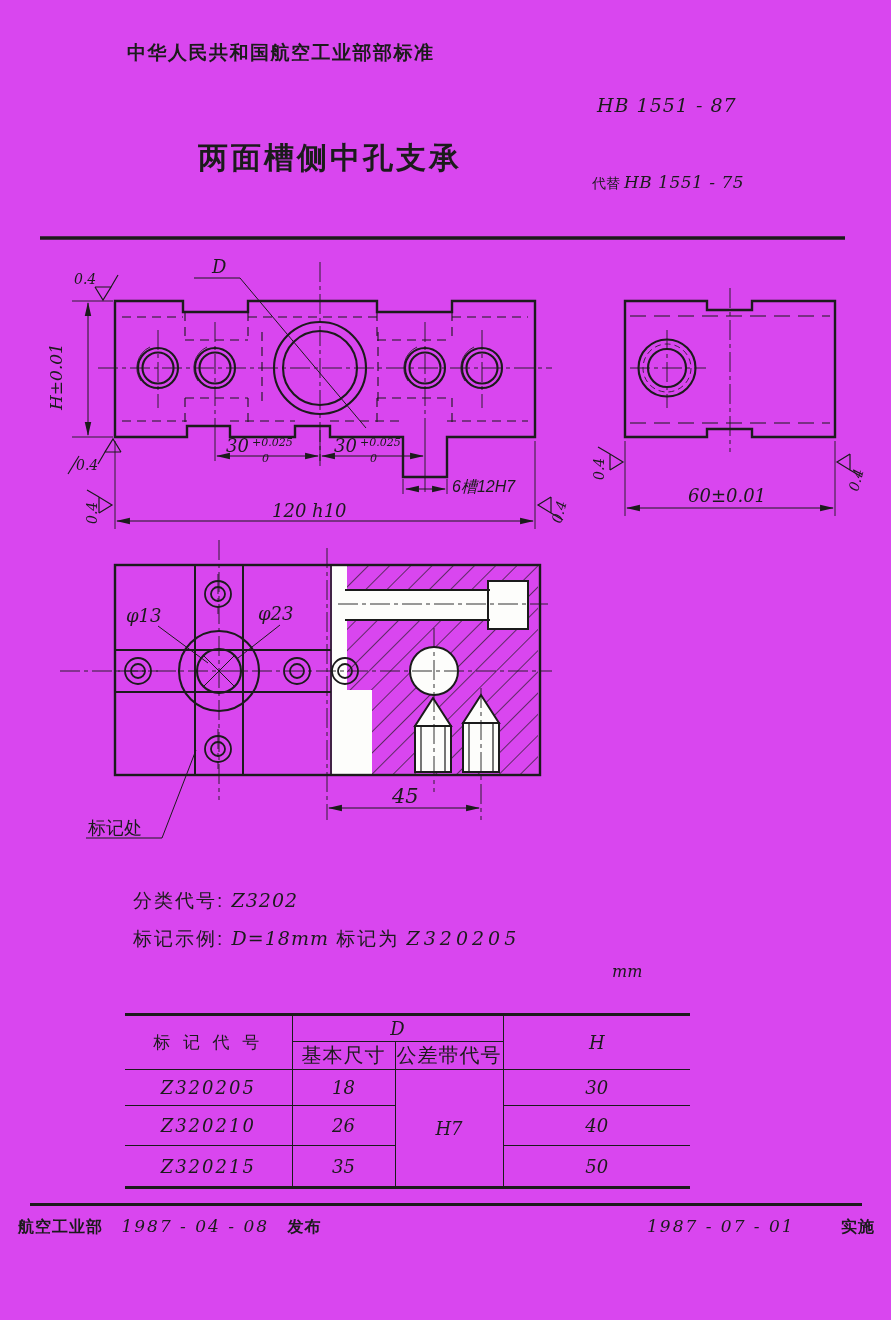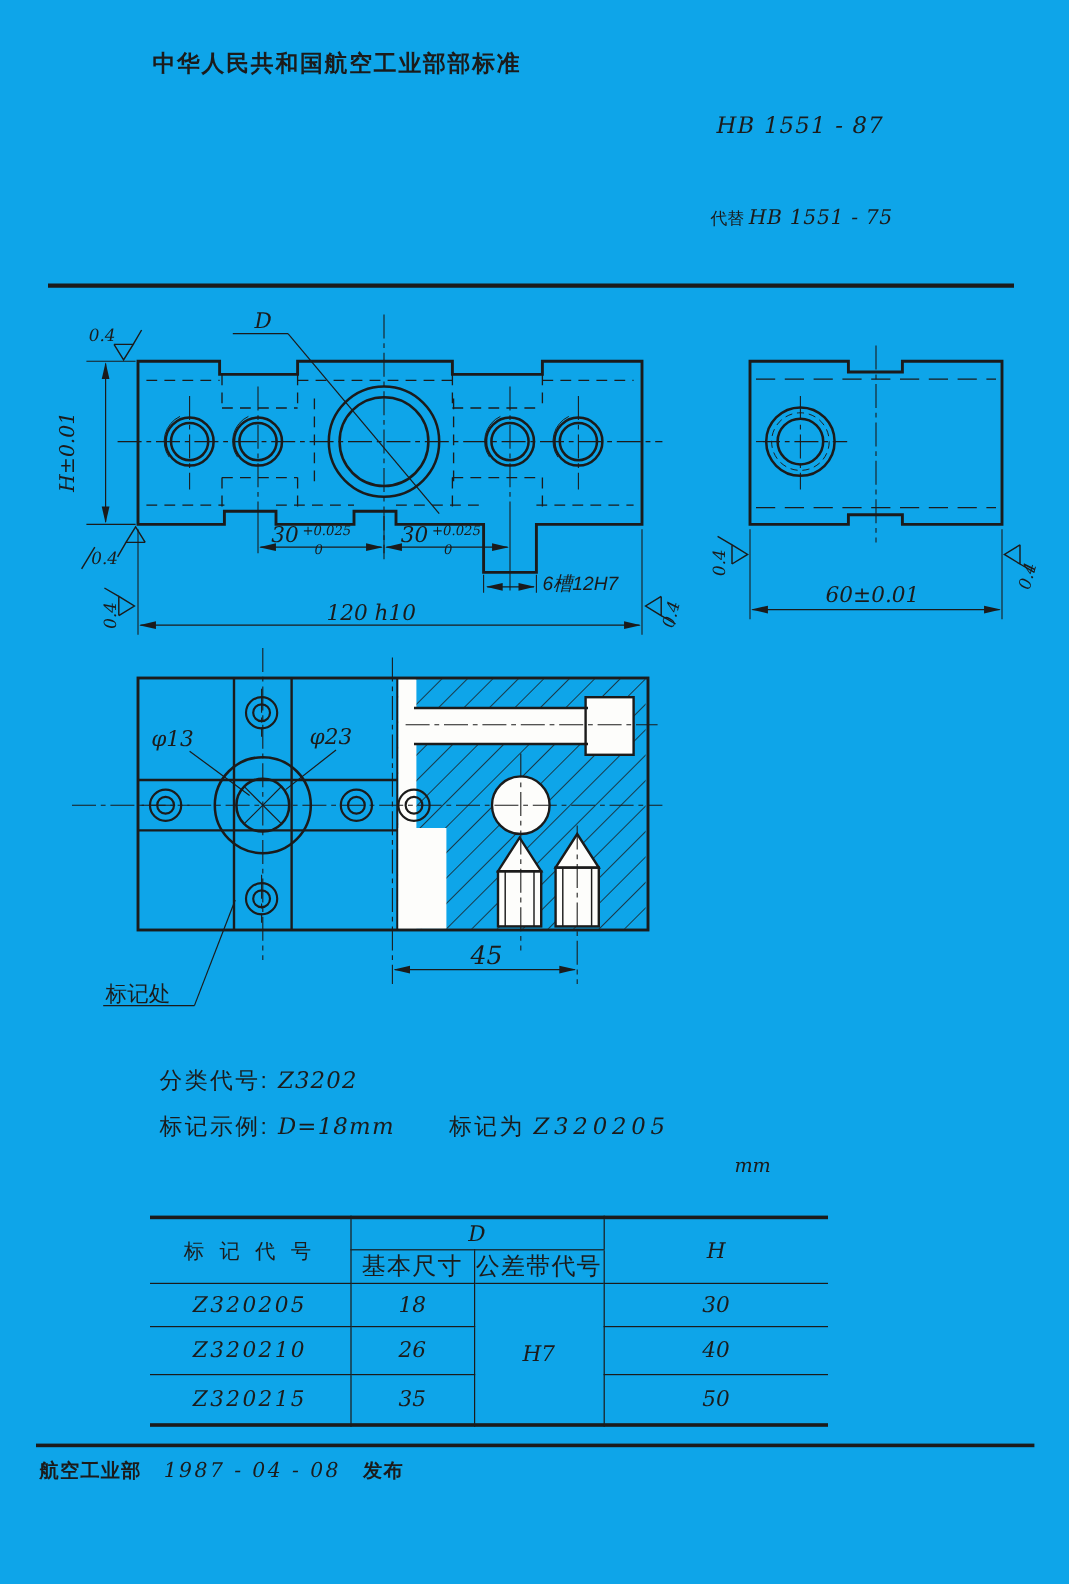--- a/index.html
+++ b/index.html
@@ -1,63 +1,64 @@
 <!DOCTYPE html>
 <html><head>
 <meta charset="utf-8">
 <style>
   html,body{margin:0;padding:0;background:#e8e8e8;}
   .sheet{
     position:relative;width:891px;height:1320px;margin:0 auto;
-    background:#0ea5e9;color:#1b1b1b;overflow:hidden;
+    background:#d946ef;color:#1b1b1b;overflow:hidden;
     font-family:"Liberation Sans","DejaVu Sans",sans-serif;
   }
   .abs{position:absolute;}
   .org-line{left:127px;top:40px;font-size:19px;font-weight:bold;letter-spacing:1.5px;}
   .std-no{left:597px;top:94px;font-size:19px;font-style:italic;font-family:"DejaVu Serif",serif;letter-spacing:1px;}
   .doc-title{left:198px;top:138px;font-size:30px;font-weight:bold;letter-spacing:3px;}
   .replaces{left:592px;top:172px;font-size:14px;}
   .replaces .num{font-style:italic;font-family:"DejaVu Serif",serif;font-size:17px;letter-spacing:0.5px;}
   .class-line1{left:133px;top:888px;font-size:19px;letter-spacing:2px;}
   .class-line2{left:133px;top:926px;font-size:19px;letter-spacing:2px;}
   .hand{font-style:italic;font-family:"DejaVu Serif",serif;letter-spacing:1px;text-align:right;}
-  .mark-as{margin-left:38px;}
+  .mark-as{}
   .mark-code{letter-spacing:4px;}
   .unit-mm{left:612px;top:962px;font-size:16px;font-style:italic;font-family:"DejaVu Serif",serif;}
   table.spec{
     position:absolute;left:125px;top:1013px;width:565px;
     border-collapse:collapse;table-layout:fixed;
     border-top:3px solid #1b1b1b;border-bottom:3px solid #1b1b1b;
     font-size:17px;
   }
   table.spec td{padding:0;text-align:center;vertical-align:middle;}
   .b-r{border-right:1.6px solid #1b1b1b;}
   .b-l{border-left:1.6px solid #1b1b1b;}
   .b-b{border-bottom:1.6px solid #1b1b1b;}
   .code-cell{font-style:italic;font-family:"DejaVu Serif",serif;font-size:18px;letter-spacing:2px;text-align:left;padding-left:28px;}
   .num-cell{font-style:italic;font-family:"DejaVu Serif",serif;font-size:18px;}
   .hdr{letter-spacing:4px;}
   .hdr-small{font-size:20px;letter-spacing:1px;}
   .d-head{font-style:italic;font-family:"DejaVu Serif",serif;font-size:18px;}
   .footer-rule{left:30px;top:1203px;width:832px;height:3px;background:#1b1b1b;}
-  .footer-left{left:33px;top:1216px;font-size:16px;}
+  .footer-left{left:18px;top:1216px;font-size:16px;}
   .footer-right{left:633px;top:1216px;font-size:16px;}
   .footer-left .lbl,.footer-right .lbl{font-weight:bold;letter-spacing:1px;}
   .footer-date{font-style:italic;font-family:"DejaVu Serif",serif;font-size:17px;letter-spacing:2px;margin:0 14px;}
   svg text{fill:#1b1b1b;}
   .dimtxt{font-style:italic;font-family:"DejaVu Serif",serif;}
   .cjk{font-family:"Liberation Sans","DejaVu Sans",sans-serif;}
 </style>
 </head>
 <body>
 
 <div class="sheet">
 
   <div class="abs org-line">中华人民共和国航空工业部部标准</div>
   <div class="abs std-no">HB 1551 - 87</div>
+  <div class="abs doc-title">两面槽侧中孔支承</div>
   <div class="abs replaces">
     <span>代替</span>
     <span class="num">HB 1551 - 75</span>
   </div>
 
   <svg class="abs" style="left:0;top:0" width="891" height="880" viewBox="0 0 891 880">
     <defs>
       <marker id="ar" orient="auto-start-reverse" markerWidth="14" markerHeight="8" refX="12" refY="3" viewBox="0 0 13 6">
         <path d="M0,0 L13,3 L0,6 Z" fill="#1b1b1b"></path>
       </marker>
@@ -362,14 +363,18 @@
     </tr>
   </tbody>
     </table>
 
   <div class="abs footer-rule"></div>
   <div class="abs footer-left">
     <span class="lbl">航空工业部</span>
     <span class="footer-date">1987 - 04 - 08</span>
     <span class="lbl">发布</span>
   </div>
+  <div class="abs footer-right">
+    <span class="footer-date">1987 - 07 - 01</span>
+    <span class="lbl" style="margin-left:28px">实施</span>
+  </div>
 
 </div>
 
 </body></html>

